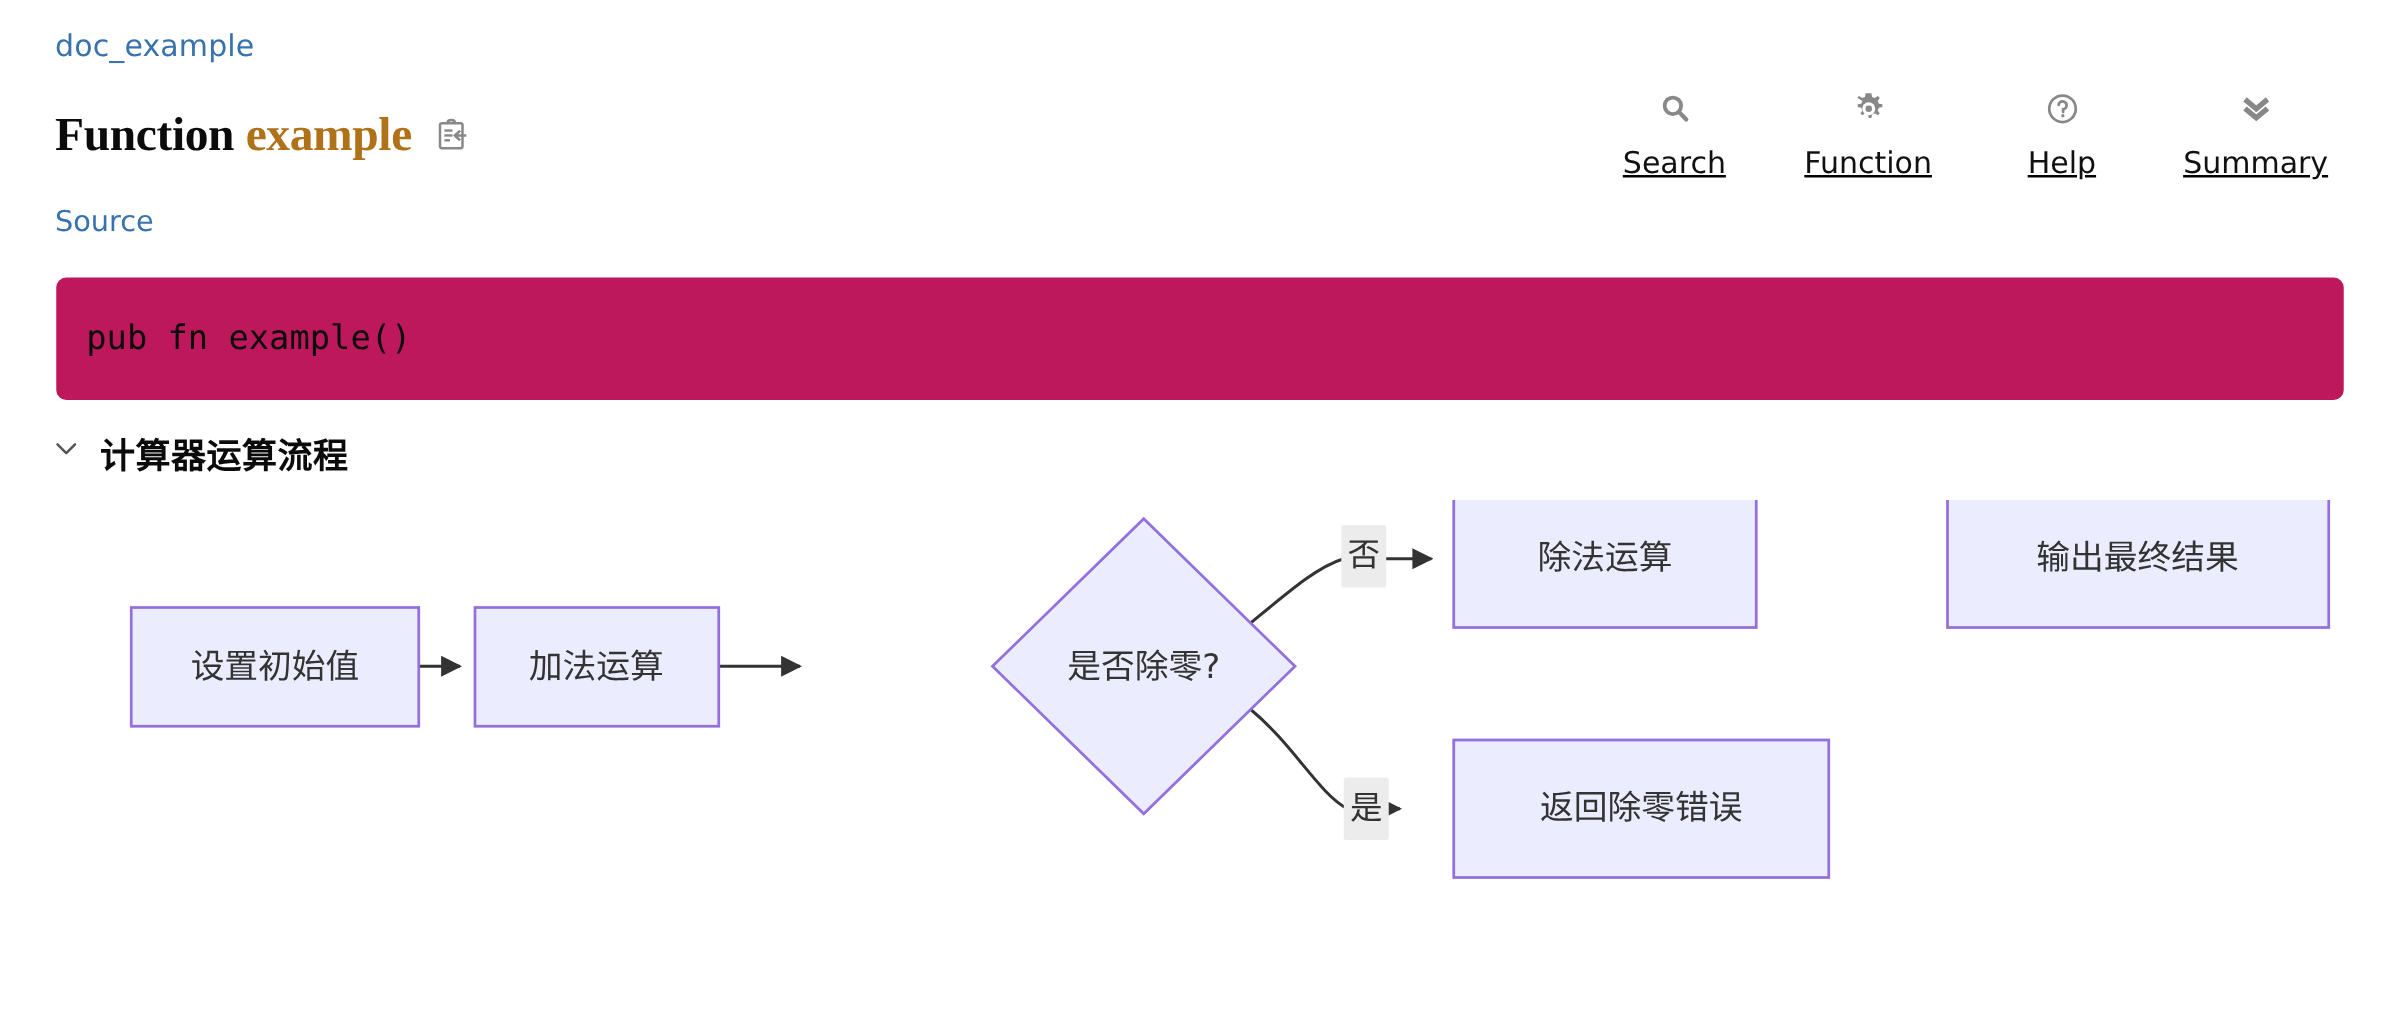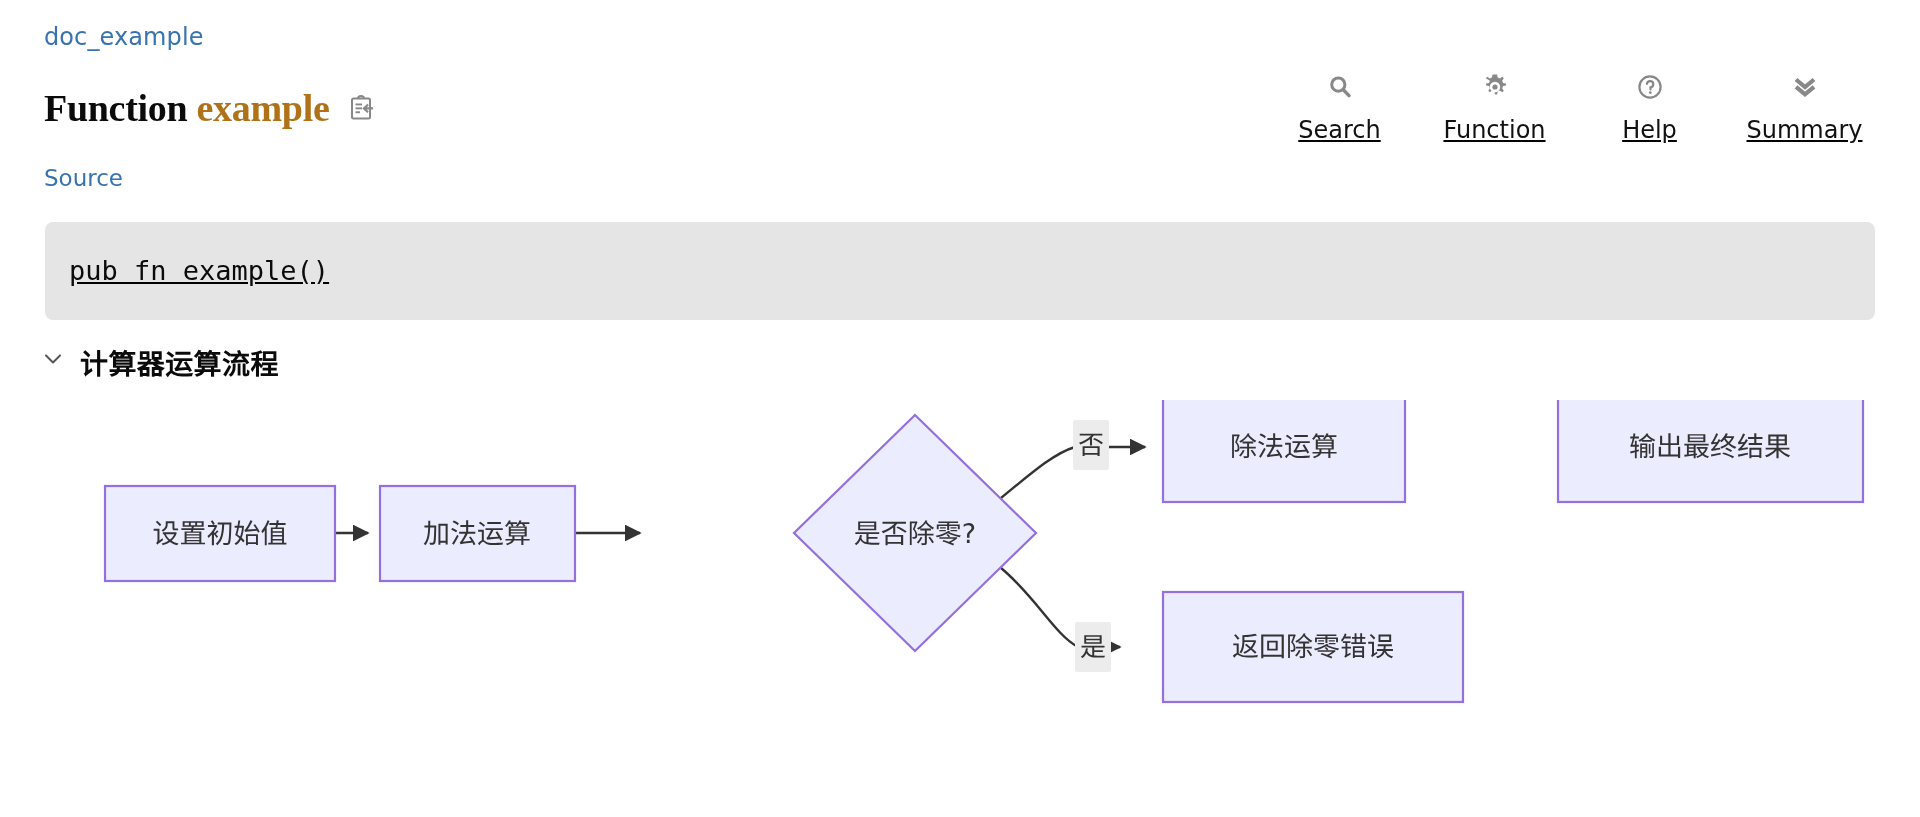--- a/index.html
+++ b/index.html
@@ -113,26 +113,25 @@
     font-weight: 400;
   }
 
   
   .code-block {
     position: absolute;
     left: 45px;
     top: 222px;
     width: 1830px;
     height: 98px;
-    background: #e5e5e5;
+    background: #be185d;
     border-radius: 8px;
     display: flex;
     align-items: center;
     padding: 0 24px;
-    text-decoration: underline;
   }
   .code-text {
     font-family: "DejaVu Sans Mono", "Liberation Mono", monospace;
     font-size: 27px;
     line-height: 34px;
     color: #0b0b0b;
     white-space: pre;
   }
 
   

